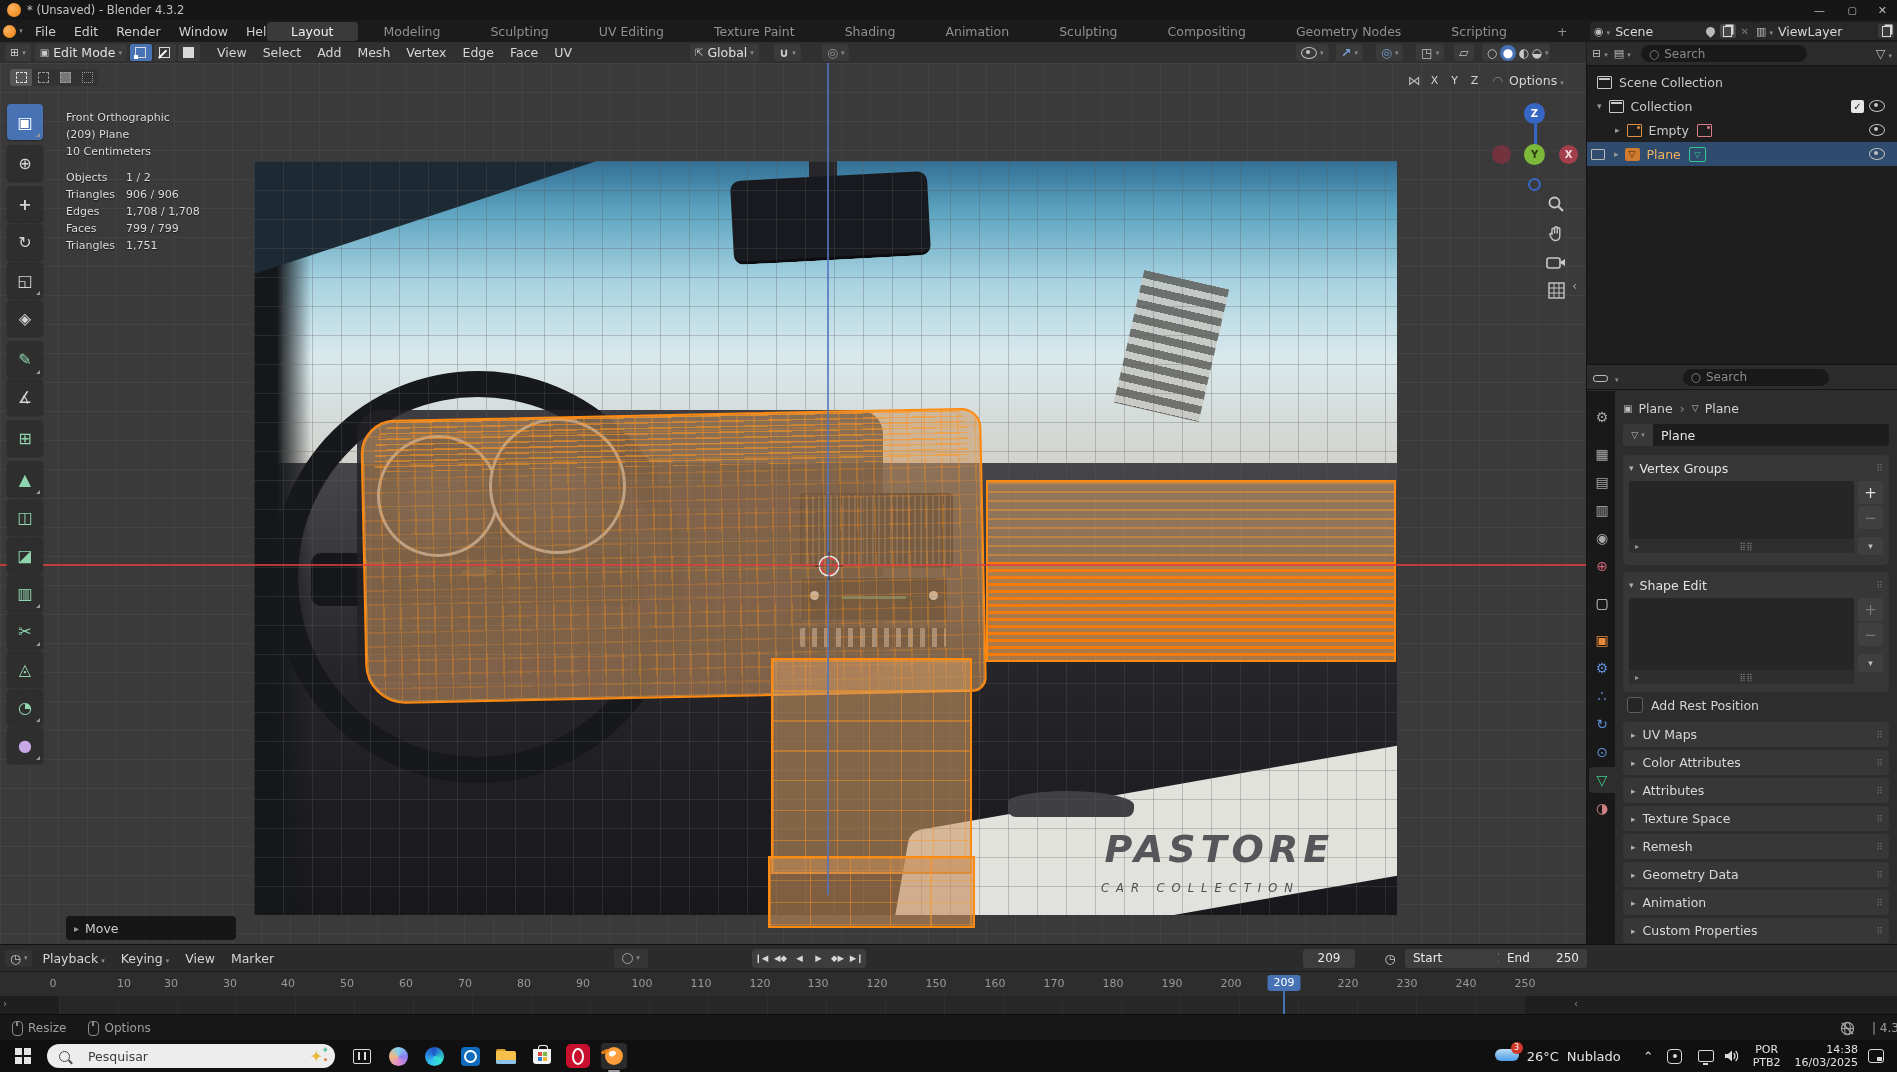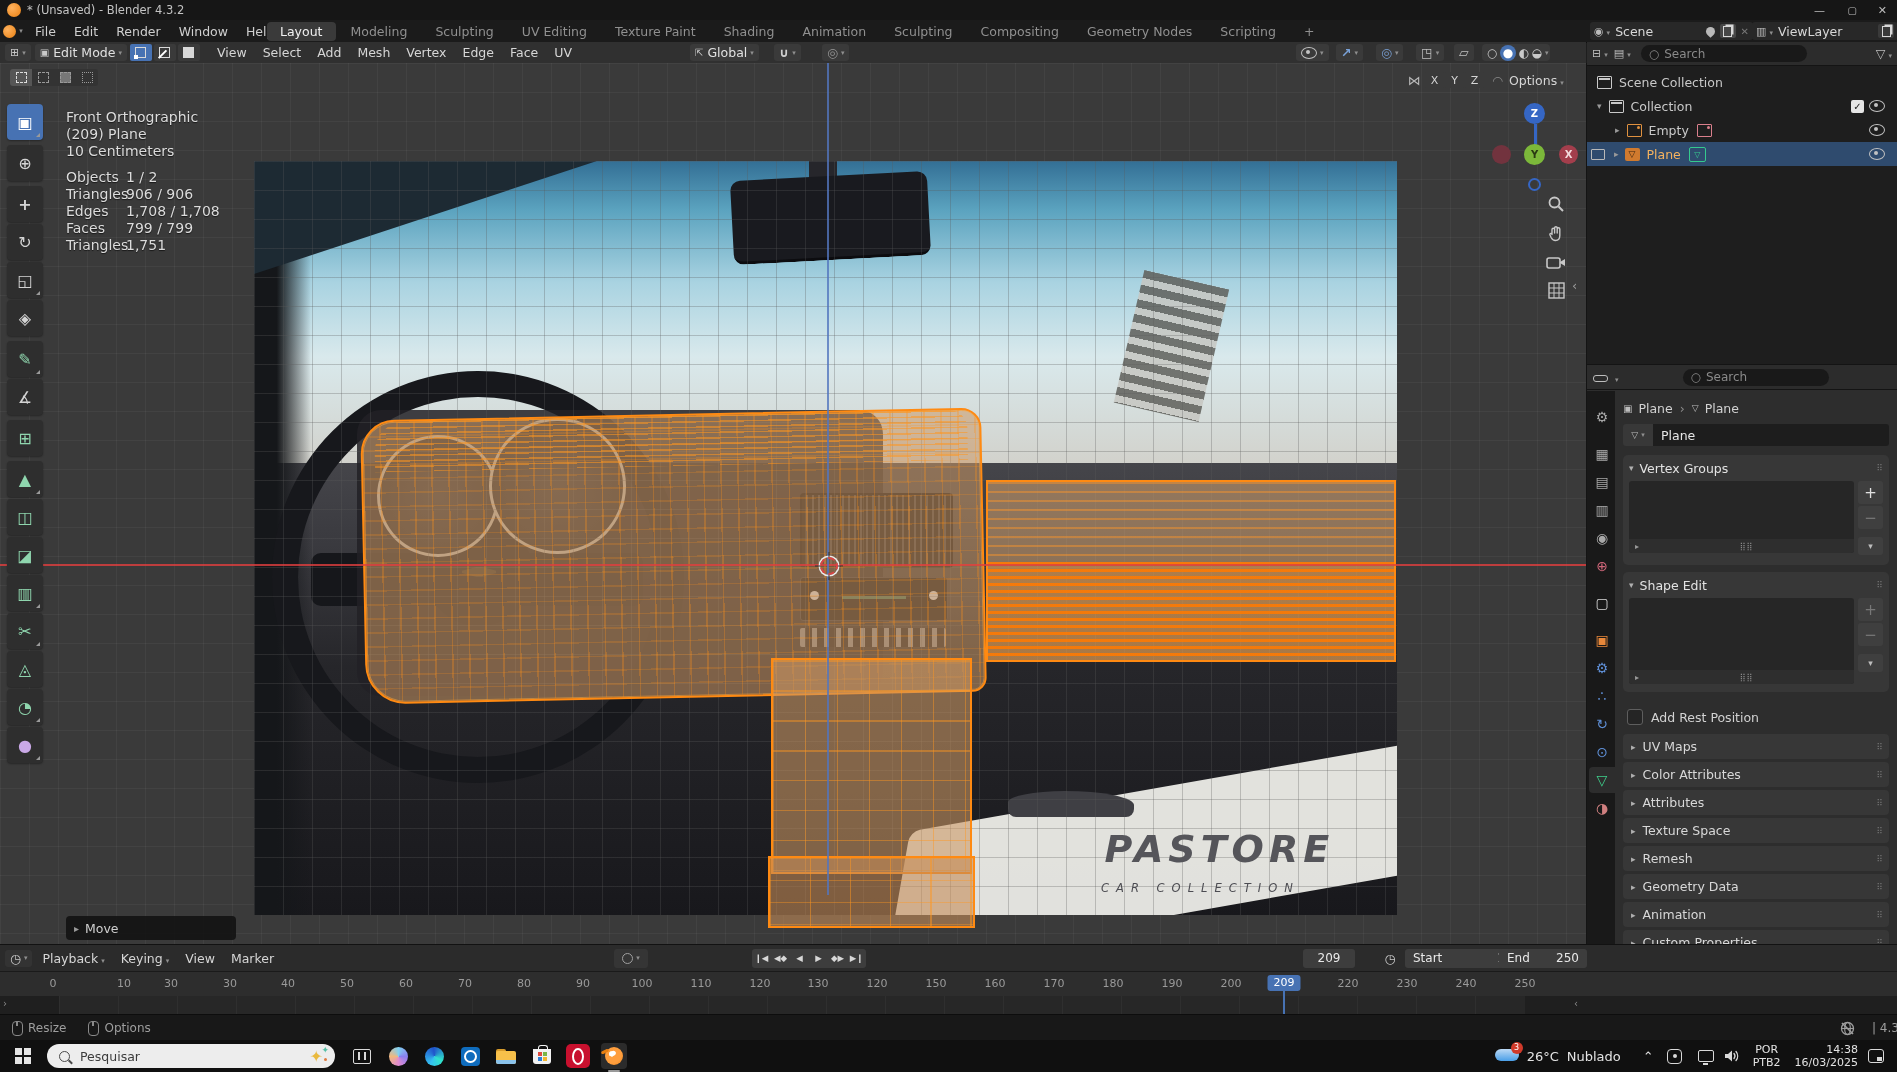--- a/index.html
+++ b/index.html
@@ -7,21 +7,21 @@
        font-family:"DejaVu Sans","Liberation Sans",sans-serif;font-size:12.5px;color:#d0d0d0;
        -webkit-font-smoothing:antialiased}
   .abs{position:absolute}
   .row{display:flex;align-items:center}
   .ic{display:inline-flex;align-items:center;justify-content:center}
   .dd::after{content:"▾";font-size:7px;color:#8f8f8f;margin-left:3px}
   
   #titlebar{left:0;top:0;width:1897px;height:20px;background:#161616;color:#c3c3c3;font-size:11.5px}
   #topbar{left:0;top:20px;width:1897px;height:22px;background:#1b1b1b;border-bottom:1px solid #101010}
   .menu-item{padding:0 9px;height:22px;display:flex;align-items:center;color:#cfcfcf;cursor:default}
-  .wtab{padding:2px 13px;margin:0 1px;border-radius:4px;color:#909090}
+  .wtab{padding:2px 24px;margin:0 1px;border-radius:4px;color:#909090}
   .wtab.active{background:#3a3a3a;color:#f0f0f0}
   #toolheader{left:0;top:42px;width:1586px;height:21px;background:#303030;border-bottom:1px solid #191919;display:flex;align-items:center}
   .hbtn{background:#3a3a3a;border-radius:3px;height:17px;display:inline-flex;align-items:center;padding:0 5px;margin:0 2px;color:#e0e0e0}
   .hmenu{padding:0 8px;color:#d6d6d6}
   .selmode{width:22px;height:17px;border-radius:2px;background:#3a3a3a;margin:0 1px;display:inline-flex;align-items:center;justify-content:center}
   .selmode.active{background:#4772b3}
   .sm-sq{width:9px;height:9px;border:1.2px solid #d9d9d9;position:relative}
   .sm-dot::after{content:"";position:absolute;left:-2px;bottom:-2px;width:4px;height:4px;background:#fff}
   .sm-edge::after{content:"";position:absolute;left:-1px;bottom:-1px;width:11px;height:1.5px;background:#fff;transform:rotate(-45deg);transform-origin:left bottom}
   .sm-face{background:#d9d9d9}
@@ -29,21 +29,21 @@
   #canvas{left:0;top:63px;width:1586px;height:881px;background-color:#3a3a3a;
     background-image:linear-gradient(rgba(255,255,255,.045) 1px,transparent 1px),
                      linear-gradient(90deg,rgba(255,255,255,.045) 1px,transparent 1px);
     background-size:29px 29px;overflow:hidden;border-right:1px solid #141414}
   .toolbtn{width:36px;height:36px;border-radius:4px;background:#2e2e2e;margin-bottom:2px;
     display:flex;align-items:center;justify-content:center;font-size:16px;color:#d4d4d4;
     box-shadow:0 1px 2px rgba(0,0,0,.35);position:relative}
   .toolbtn.active{background:#4772b3;color:#fff}
   .toolbtn.sub::after{content:"";position:absolute;right:3px;bottom:3px;border-left:4px solid transparent;border-bottom:4px solid #9a9a9a}
   .tgreen{color:#8fd6ae}.tpurple{color:#c9a8e6}
-  .ovl{color:#dcdcdc;font-size:14px;line-height:17px;text-shadow:0 1px 1px rgba(0,0,0,.6)}
+  .ovl{color:#dcdcdc;font-size:11px;line-height:17px;text-shadow:0 1px 1px rgba(0,0,0,.6)}
   .stat-l{display:inline-block;width:60px}
   .eye{width:14px;height:10px;border:1.5px solid #c2c2c2;border-radius:50%;position:relative;display:inline-block}
   .eye::after{content:"";position:absolute;left:4px;top:2px;width:4px;height:4px;border-radius:50%;background:#c2c2c2}
   .shadeball{width:16px;height:16px;border-radius:50%;display:inline-flex;align-items:center;justify-content:center;font-size:12px;color:#c9c9c9}
   
   .gz{border-radius:50%;position:absolute;display:flex;align-items:center;justify-content:center;font-size:10px;font-weight:bold}
   
   #photo{left:254px;top:98px;width:1143px;height:754px;overflow:hidden;background:#cfcfca}
   #photo .abs{position:absolute}
   
@@ -488,21 +488,21 @@
             </div>
           </div>
           <div style="width:25px;margin-left:4px">
             <div class="plusbtn" style="color:#777">+</div>
             <div class="plusbtn" style="color:#777">−</div>
             <div class="plusbtn" style="height:18px;margin-top:8px;font-size:9px;color:#bdbdbd">▾</div>
           </div>
         </div>
       </div>
 
-      <div class="row" style="height:26px;margin-top:12px;padding-left:4px">
+      <div class="row" style="height:26px;margin-top:0;padding-left:4px">
         <span style="width:14px;height:14px;background:#252525;border:1px solid #5e5e5e;border-radius:3px"></span>
         <span style="margin-left:8px;color:#d2d2d2">Add Rest Position</span>
       </div>
 
       <div class="sect" style="height:25px;margin-top:4px">
           <span style="font-size:9px;color:#b0b0b0;margin-right:7px">▸</span>
           <span>UV Maps</span>
           <span class="grip">⠿</span>
         </div>
       <div class="sect" style="height:25px;margin-top:3px">
@@ -638,21 +638,21 @@
         <span style="width:7px;height:7px;background:#e4e4e4"></span>
         <span style="width:7px;height:7px;background:#e4e4e4"></span>
         <span style="width:7px;height:7px;background:#e4e4e4"></span>
         <span style="width:7px;height:7px;background:#e4e4e4"></span>
       </span>
   </span>
   <span class="row" style="width:288px;height:24px;background:#ededed;border-radius:12px;margin-left:6px;color:#3c3c3c">
     <span style="width:9px;height:9px;border:1.8px solid #4a4a4a;border-radius:50%;margin:0 4px 0 12px;position:relative">
         <span style="position:absolute;left:8px;top:9px;width:5px;height:1.8px;background:#4a4a4a;transform:rotate(45deg)"></span>
       </span>
-    <span style="margin-left:6px">Pesquisar</span>
+    <span style="margin-left:14px">Pesquisar</span>
     <span style="margin-left:auto;margin-right:12px;position:relative"><span style="color:#e9b93d;font-size:16px">✦</span><span style="color:#57c0a7;font-size:9px;position:absolute;left:12px;top:-2px">✦</span><span style="position:absolute;left:14px;top:11px;width:3px;height:3px;border-radius:50%;background:#e07a3f"></span></span>
   </span>
   <span class="tb-ic" style="margin-left:14px">
       <span style="width:16px;height:13px;border:1.6px solid #d9d9d9;border-radius:2px;display:flex;justify-content:space-evenly;align-items:center">
         <span style="width:1.5px;height:8px;background:#d9d9d9"></span>
         <span style="width:1.5px;height:8px;background:#d9d9d9"></span>
       </span>
     </span>
   <span class="tb-ic">
       <span style="width:19px;height:19px;border-radius:50%;background:conic-gradient(#7fd0f0,#8a7ff0,#e08ad0,#f0b87f,#7fd0f0)"></span>

